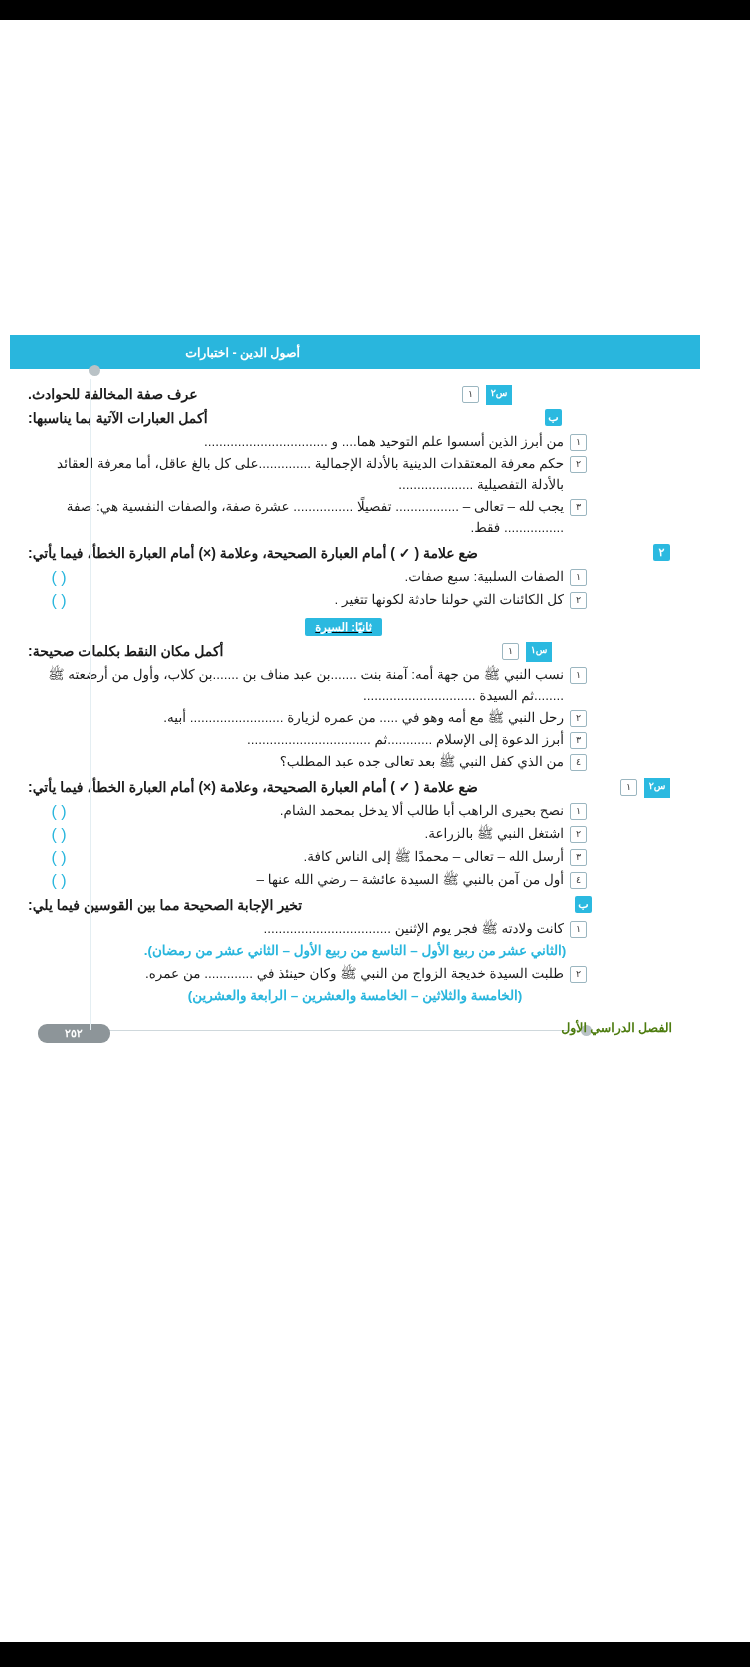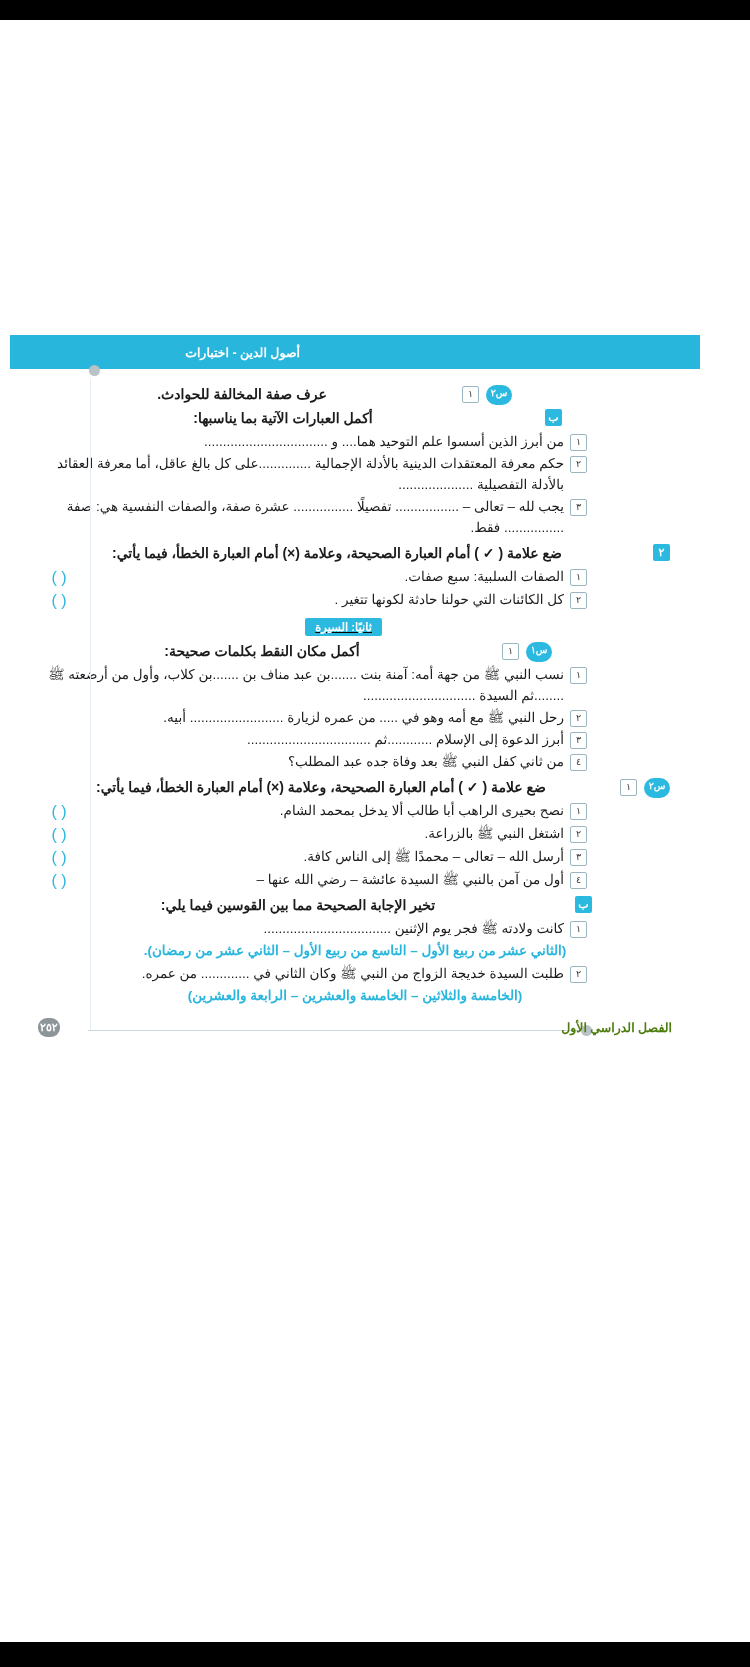--- a/index.html
+++ b/index.html
@@ -99,21 +99,21 @@
   .qmark {
     flex: 0 0 auto;
     width: 26px;
     min-height: 17px;
     background: #2bb9e0;
     color: #fff;
     font-size: 9.5px;
     font-weight: bold;
     text-align: center;
     line-height: 11px;
-    border-radius: 10px;
+    border-radius: 0;
     padding: 1.5px 0;
     margin-left: 7px;
     margin-top: 2px;
     letter-spacing: 0;
   }
 
   .letter-box {
     flex: 0 0 auto;
     width: 17px;
     height: 17px;
@@ -141,21 +141,21 @@
     margin-left: 6px;
     margin-top: 3px;
     background: #fff;
   }
 
   .qtext {
     flex: 1 1 auto;
     font-size: 14px;
     color: #1b1b1b;
     line-height: 22px;
-    text-align: center;
+    text-align: left;
     font-weight: bold;
   }
 
   .item {
     display: flex;
     align-items: flex-start;
     justify-content: flex-end;
     margin-bottom: 1px;
   }
   .item .body {
@@ -229,26 +229,26 @@
     position: absolute;
     right: 10px;
     top: 8px;
     font-size: 12.5px;
     font-weight: bold;
     color: #4d7c0f;
   }
   .page-badge {
     position: absolute;
     left: 10px;
-    top: 6px;
+    top: 12px;
     background: #8d9599;
     color: #fff;
     font-size: 11px;
     border-radius: 9px;
-    padding: 3px 2px;
+    padding: 3px 27px;
     font-weight: bold;
   }
 </style>
 </head>
 <body>
 
 <div class="page">
 
   <div class="letterbox-top"></div>
   <div class="letterbox-bottom"></div>
@@ -323,21 +323,21 @@
       <div class="item" style="padding-right:95px;">
         <div class="num-box">٢</div>
         <div class="body">رحل النبي ﷺ مع أمه وهو في ..... من عمره لزيارة ......................... أبيه.</div>
       </div>
       <div class="item" style="padding-right:95px;">
         <div class="num-box">٣</div>
         <div class="body">أبرز الدعوة إلى الإسلام ............ثم .................................</div>
       </div>
       <div class="item" style="padding-right:95px;">
         <div class="num-box">٤</div>
-        <div class="body">من ثاني كفل النبي ﷺ بعد وفاة جده عبد المطلب؟</div>
+        <div class="body">من الذي كفل النبي ﷺ بعد تعالى جده عبد المطلب؟</div>
       </div>
 
       <div class="row" style="padding-right:12px; margin-top:4px;">
         <div class="qmark">
           <span>س٢</span>
         </div>
         <div class="num-box">١</div>
         <div class="qtext">ضع علامة ( ✓ ) أمام العبارة الصحيحة، وعلامة (×) أمام العبارة الخطأ، فيما يأتي:</div>
       </div>
 
@@ -368,21 +368,21 @@
       </div>
 
       <div class="item" style="padding-right:95px;">
         <div class="num-box">١</div>
         <div class="body">كانت ولادته ﷺ فجر يوم الإثنين ..................................</div>
       </div>
       <div class="choices">(الثاني عشر من ربيع الأول – التاسع من ربيع الأول – الثاني عشر من رمضان).</div>
 
       <div class="item" style="padding-right:95px; margin-top:2px;">
         <div class="num-box">٢</div>
-        <div class="body">طلبت السيدة خديجة الزواج من النبي ﷺ وكان الثاني في ............. من عمره.</div>
+        <div class="body">طلبت السيدة خديجة الزواج من النبي ﷺ وكان حينئذ في ............. من عمره.</div>
       </div>
       <div class="choices">(الخامسة والثلاثين – الخامسة والعشرين – الرابعة والعشرين)</div>
 
       <div class="footer">
         <div class="footer-line"></div>
         <div class="footer-dot"></div>
         <div class="footer-text">الفصل الدراسي الأول</div>
         <div class="page-badge">٢٥٢</div>
       </div>
 

